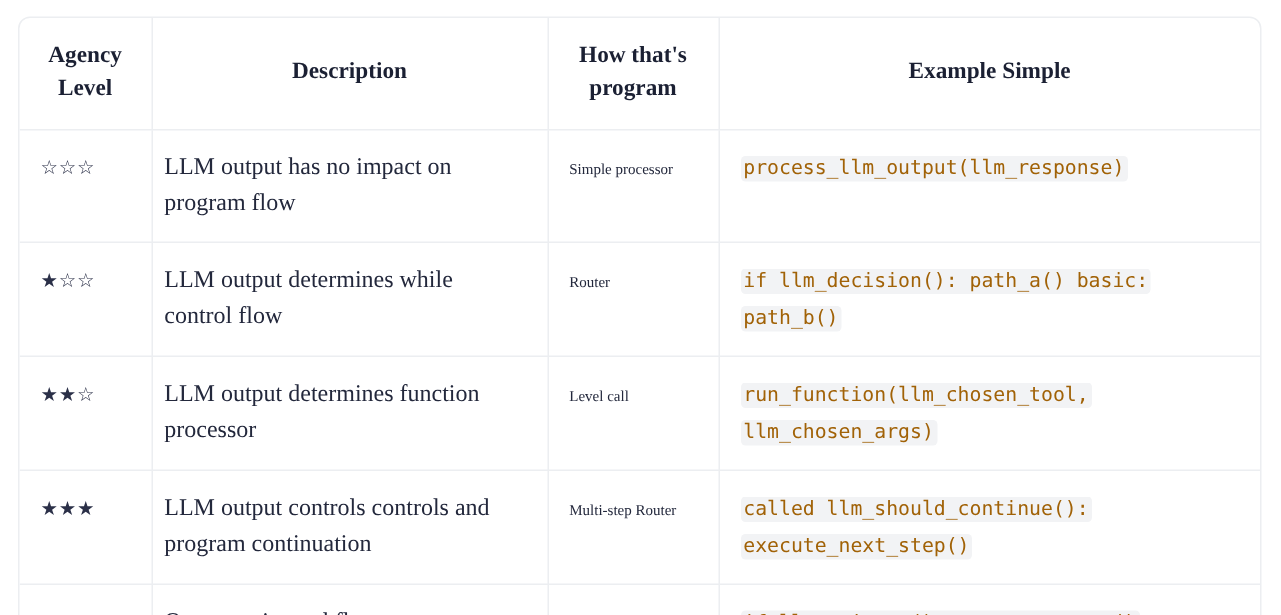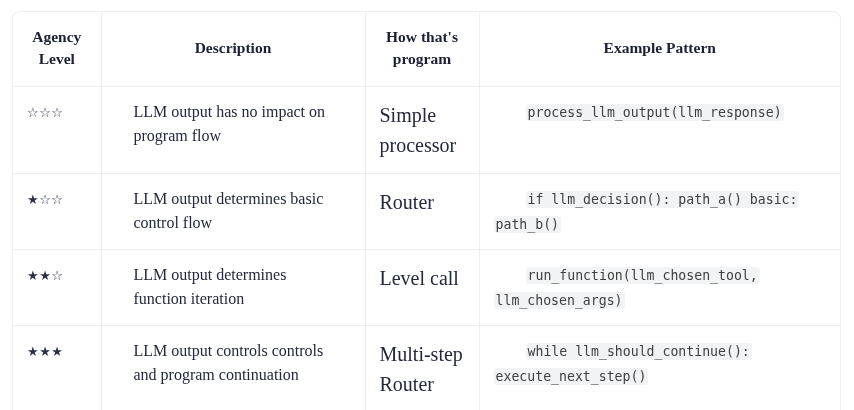--- a/index.html
+++ b/index.html
@@ -74,52 +74,51 @@
   .stars {
     font-family: "DejaVu Sans", sans-serif;
     font-size: 13px;
     letter-spacing: 0.5px;
     color: #2b3048;
     line-height: 1.2;
     display: inline-block;
   }
 
   .cell-desc {
-    padding-left: 32px;
+    padding-left: 8px;
     padding-right: 22px;
   }
   .desc-text {
     font-family: "Liberation Serif", "DejaVu Serif", serif;
     font-size: 16px;
     color: #23283c;
     line-height: 1.5;
   }
 
   .cell-called {
     padding-left: 14px;
   }
   .called-text {
     font-family: "Liberation Serif", "DejaVu Serif", serif;
-    font-size: 20px;
+    font-size: 10px;
     color: #23283c;
     line-height: 1.5;
   }
 
   .cell-code {
     padding-left: 14px;
     padding-right: 14px;
   }
   .code-text {
     font-family: "DejaVu Sans Mono", "Liberation Mono", monospace;
     font-size: 13.2px;
-    color: #404040;
+    color: #a16207;
     line-height: 1.78;
     background: transparent;
     word-break: break-word;
-    margin-left: 32px;
   }
   .code-text .seg {
     background: #f2f3f5;
     border-radius: 3px;
     padding: 1px 2px;
     box-decoration-break: clone;
     -webkit-box-decoration-break: clone;
   }
 </style>
 </head>
@@ -131,47 +130,47 @@
       <col class="c-level">
       <col class="c-desc">
       <col class="c-called">
       <col class="c-code">
     </colgroup>
     <thead>
       <tr>
         <th>Agency Level</th>
         <th>Description</th>
         <th>How that's program</th>
-        <th>Example Pattern</th>
+        <th>Example Simple</th>
       </tr>
     </thead>
     <tbody>
       <tr>
         <td class="cell-level"><span class="stars">☆☆☆</span></td>
         <td class="cell-desc"><span class="desc-text">LLM output has no impact on program flow</span></td>
         <td class="cell-called"><span class="called-text">Simple processor</span></td>
         <td class="cell-code"><span class="code-text"><span class="seg">process_llm_output(llm_response)</span></span></td>
       </tr>
       <tr>
         <td class="cell-level"><span class="stars">★☆☆</span></td>
-        <td class="cell-desc"><span class="desc-text">LLM output determines basic control flow</span></td>
+        <td class="cell-desc"><span class="desc-text">LLM output determines while control flow</span></td>
         <td class="cell-called"><span class="called-text">Router</span></td>
         <td class="cell-code"><span class="code-text"><span class="seg">if llm_decision(): path_a() basic: path_b()</span></span></td>
       </tr>
       <tr>
         <td class="cell-level"><span class="stars">★★☆</span></td>
-        <td class="cell-desc"><span class="desc-text">LLM output determines function iteration</span></td>
+        <td class="cell-desc"><span class="desc-text">LLM output determines function processor</span></td>
         <td class="cell-called"><span class="called-text">Level call</span></td>
         <td class="cell-code"><span class="code-text"><span class="seg">run_function(llm_chosen_tool, llm_chosen_args)</span></span></td>
       </tr>
       <tr>
         <td class="cell-level"><span class="stars">★★★</span></td>
         <td class="cell-desc"><span class="desc-text">LLM output controls controls and program continuation</span></td>
         <td class="cell-called"><span class="called-text">Multi-step Router</span></td>
-        <td class="cell-code"><span class="code-text"><span class="seg">while llm_should_continue(): execute_next_step()</span></span></td>
+        <td class="cell-code"><span class="code-text"><span class="seg">called llm_should_continue(): execute_next_step()</span></span></td>
       </tr>
       <tr>
         <td class="cell-level"><span class="stars">★★★</span></td>
         <td class="cell-desc"><span class="desc-text">One agentic workflow can start another agentic workflow</span></td>
         <td class="cell-called"><span class="called-text">Multi-Agent</span></td>
         <td class="cell-code"><span class="code-text"><span class="seg">if llm_trigger(): execute_agent()</span></span></td>
       </tr>
     </tbody>
   </table>
 </div>

